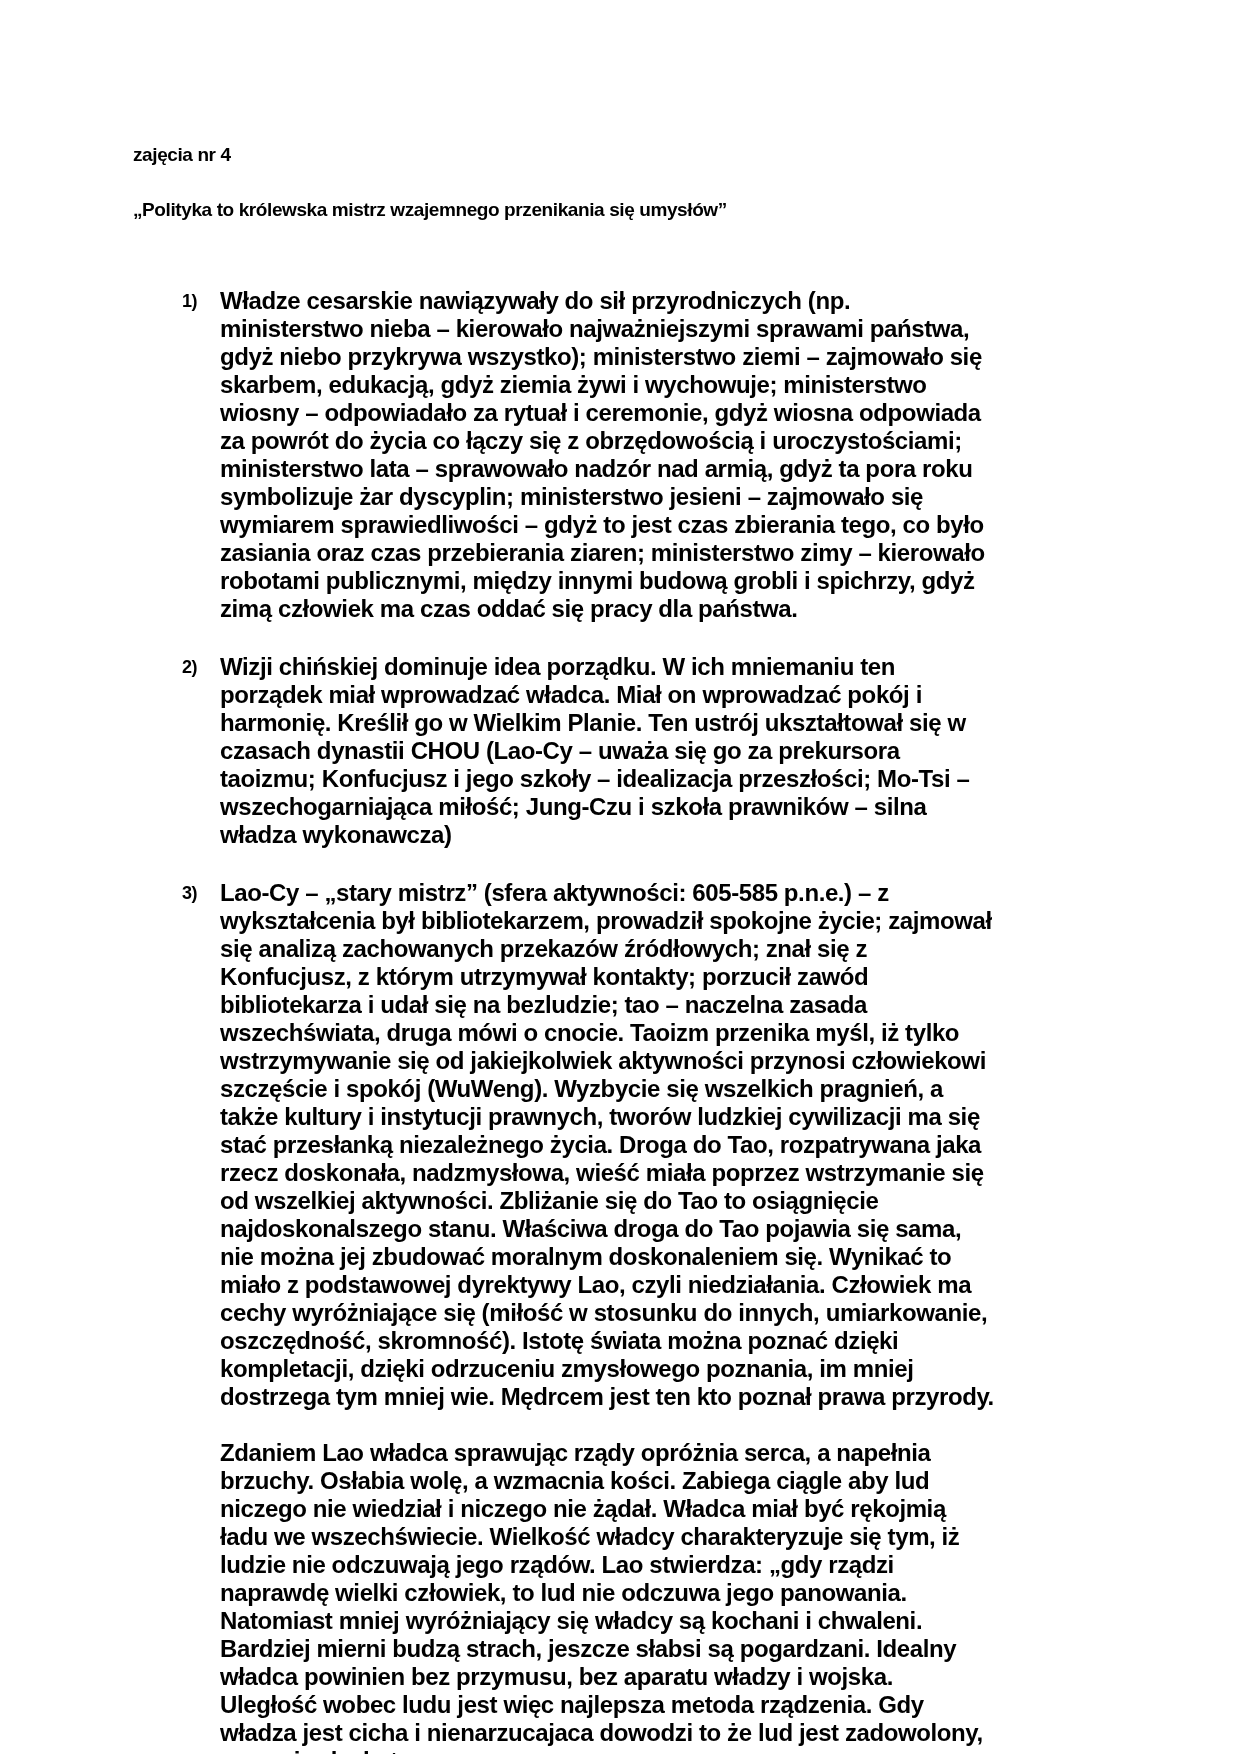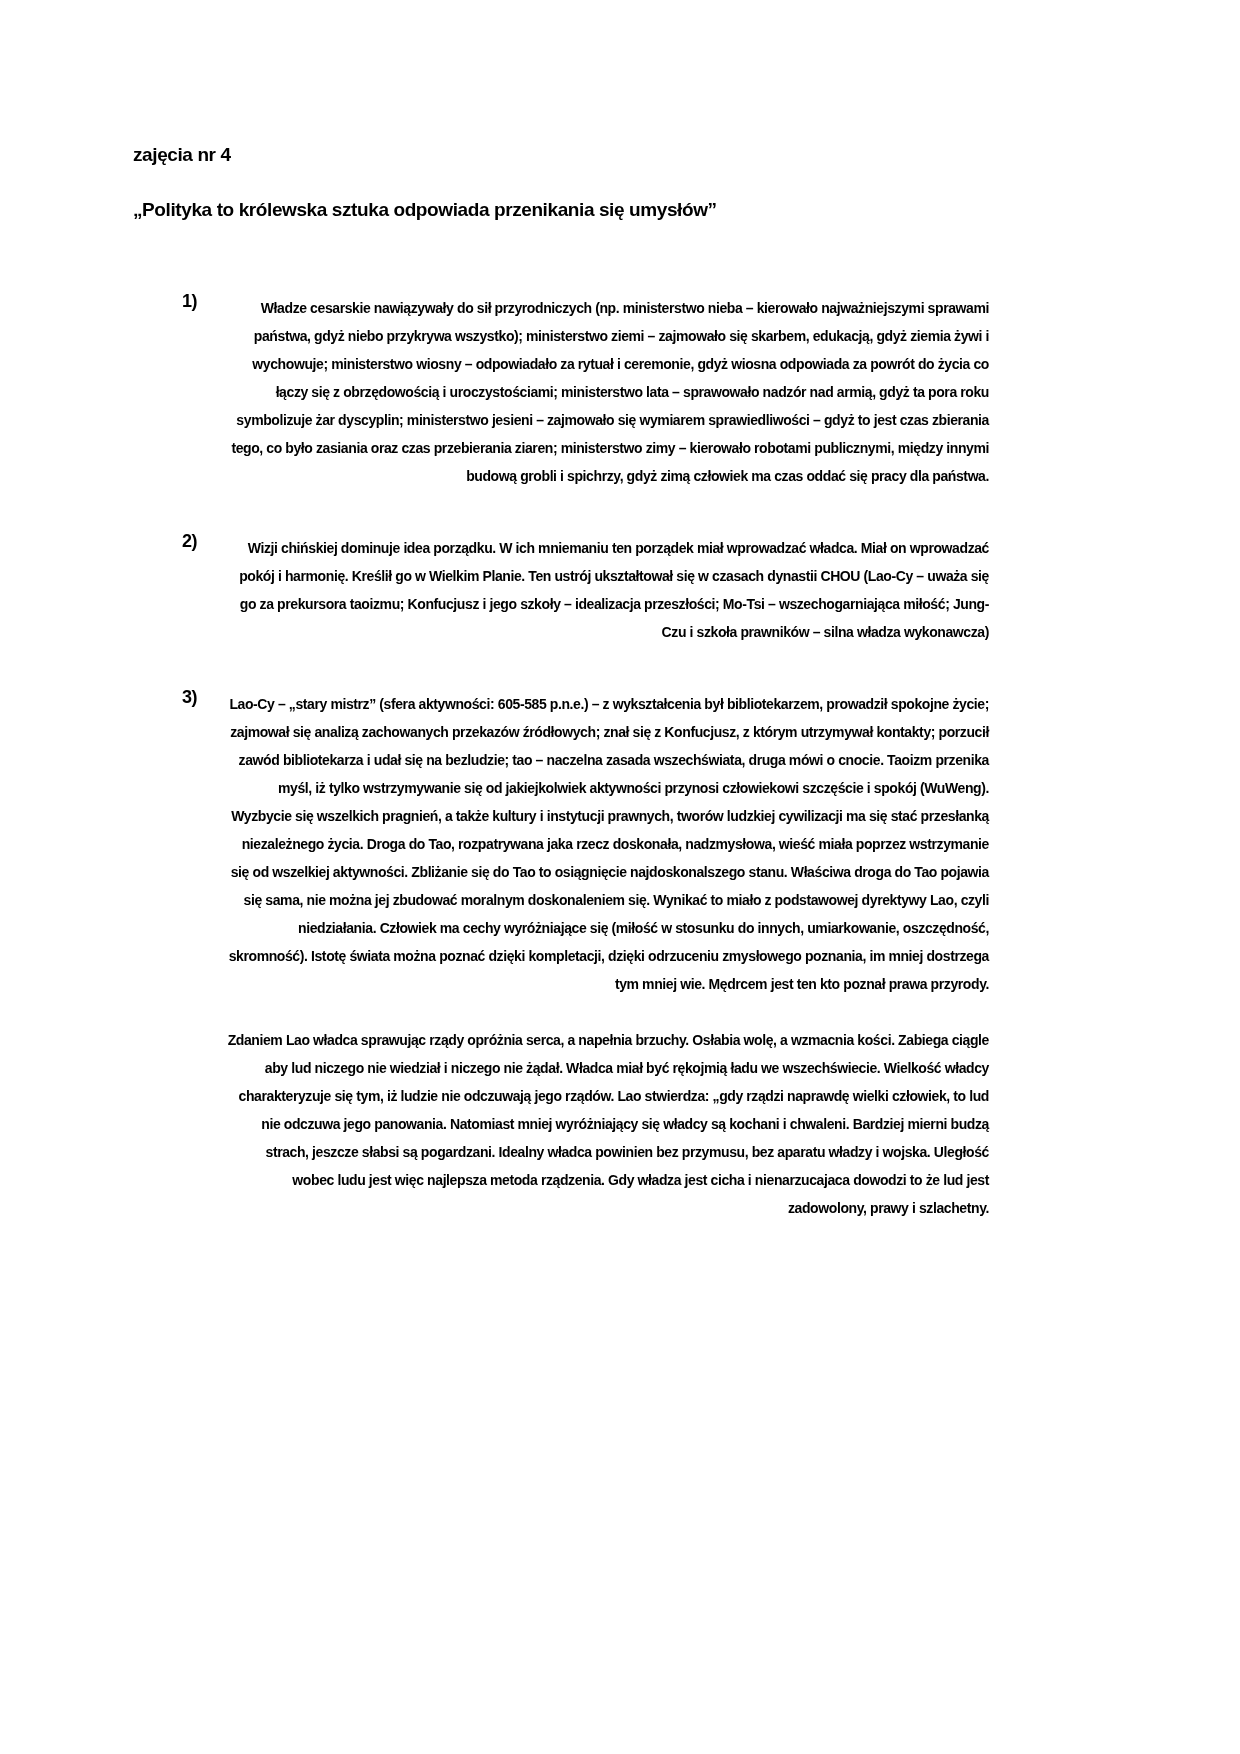--- a/index.html
+++ b/index.html
@@ -45,38 +45,38 @@
     margin-left: 49px;
     font-size: 18px;
     line-height: 28px;
     letter-spacing: -0.4px;
   }
   .body {
     flex: 0 1 auto;
     max-width: 776px;
   }
   .para {
-    font-size: 14px;
+    font-size: 24px;
     line-height: 28px;
     letter-spacing: -0.4px;
-    margin: 7px;
-    text-align: right;
+    margin: 0;
+    text-align: left;
   }
   .para + .para {
     margin-top: 28px;
   }
 </style>
 </head>
 <body>
 
 <div class="page">
   <div class="doc">
 
     <p class="h">zajęcia nr 4</p>
-    <p class="h">„Polityka to królewska sztuka odpowiada przenikania się umysłów”</p>
+    <p class="h">„Polityka to królewska mistrz wzajemnego przenikania się umysłów”</p>
 
     <div class="list">
 
       <div class="item">
         <span class="num">1)</span>
         <div class="body">
           <p class="para">Władze cesarskie nawiązywały do sił przyrodniczych (np. ministerstwo nieba – kierowało najważniejszymi sprawami państwa, gdyż niebo przykrywa wszystko); ministerstwo ziemi – zajmowało się skarbem, edukacją, gdyż ziemia żywi i wychowuje; ministerstwo wiosny – odpowiadało za rytuał i ceremonie, gdyż wiosna odpowiada za powrót do życia co łączy się z obrzędowością i uroczystościami; ministerstwo lata – sprawowało nadzór nad armią, gdyż ta pora roku symbolizuje żar dyscyplin; ministerstwo jesieni – zajmowało się wymiarem sprawiedliwości – gdyż to jest czas zbierania tego, co było zasiania oraz czas przebierania ziaren; ministerstwo zimy – kierowało robotami publicznymi, między innymi budową grobli i spichrzy, gdyż zimą człowiek ma czas oddać się pracy dla państwa.</p>
         </div>
       </div>
 

